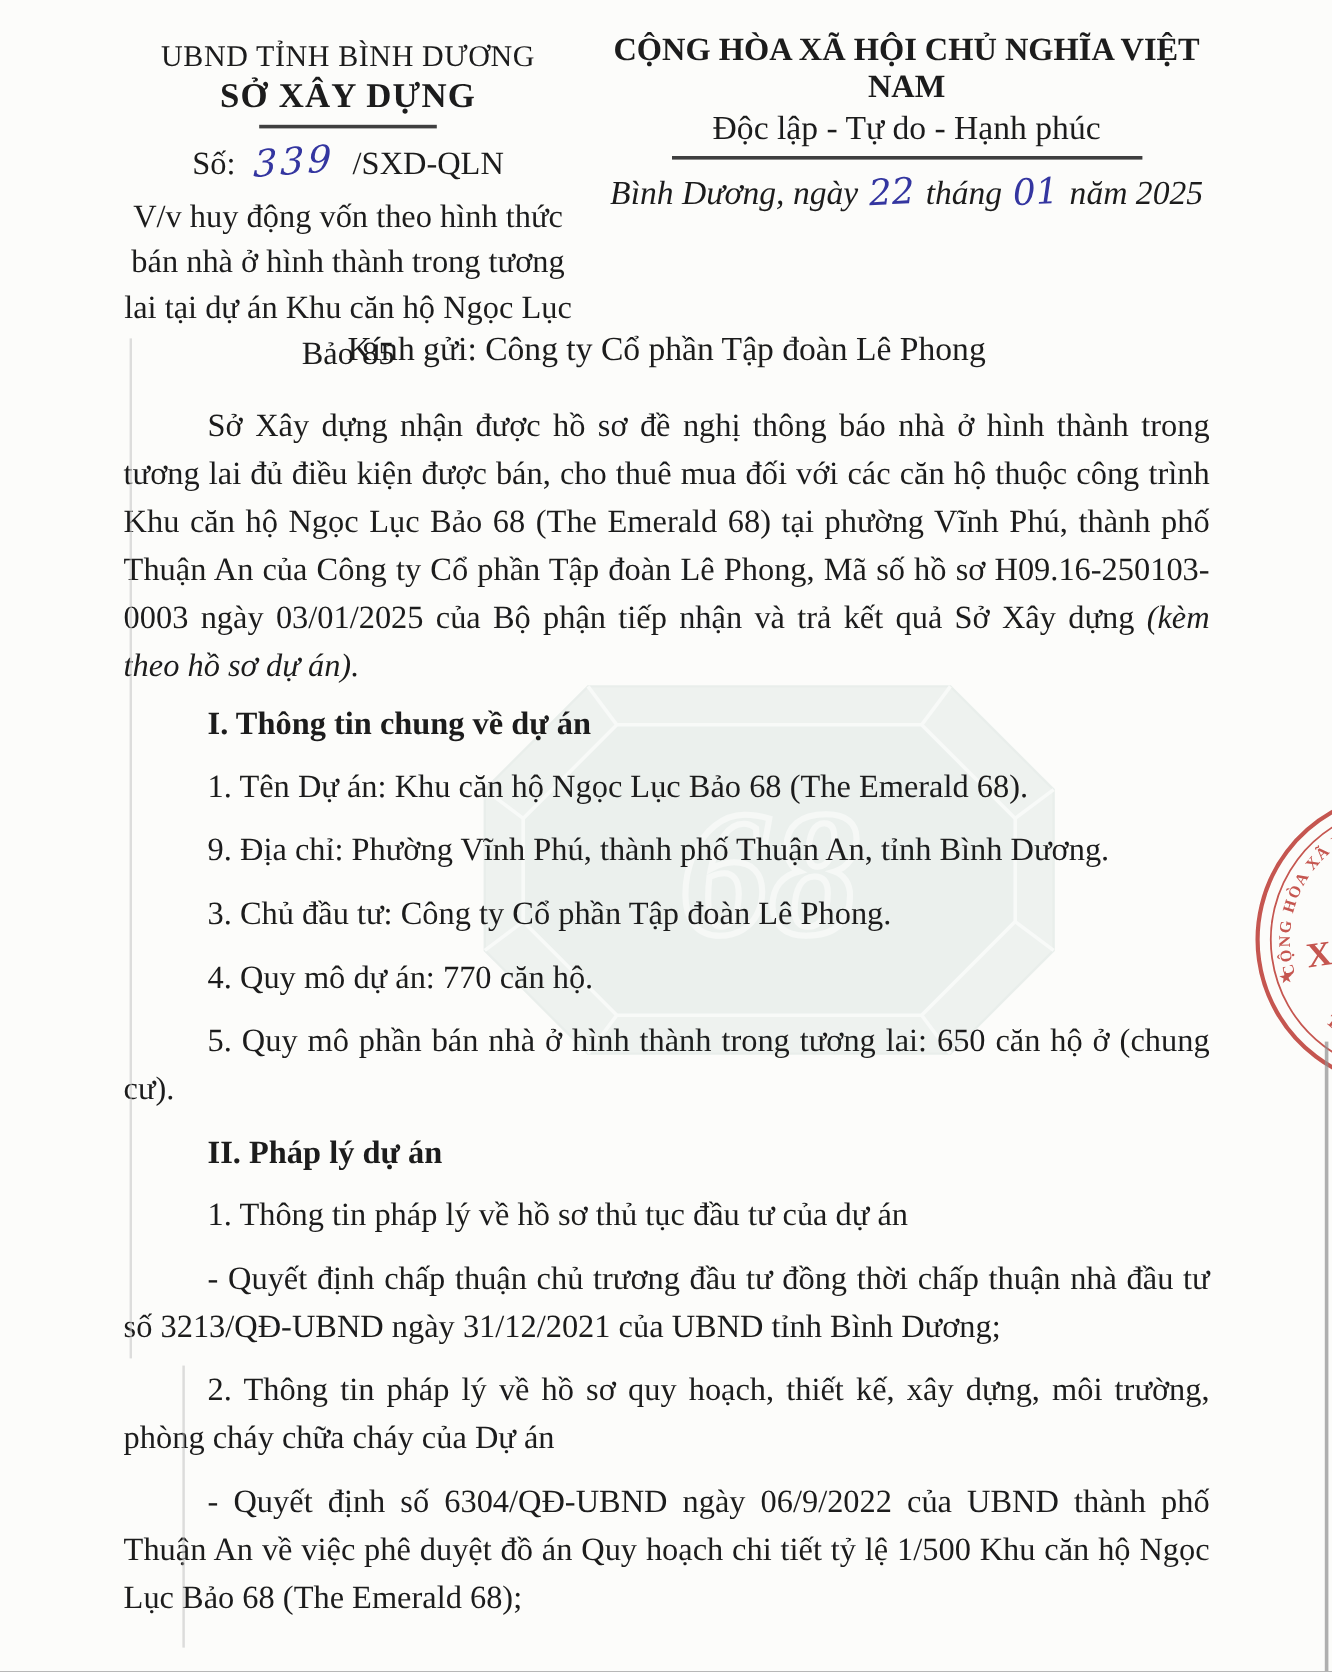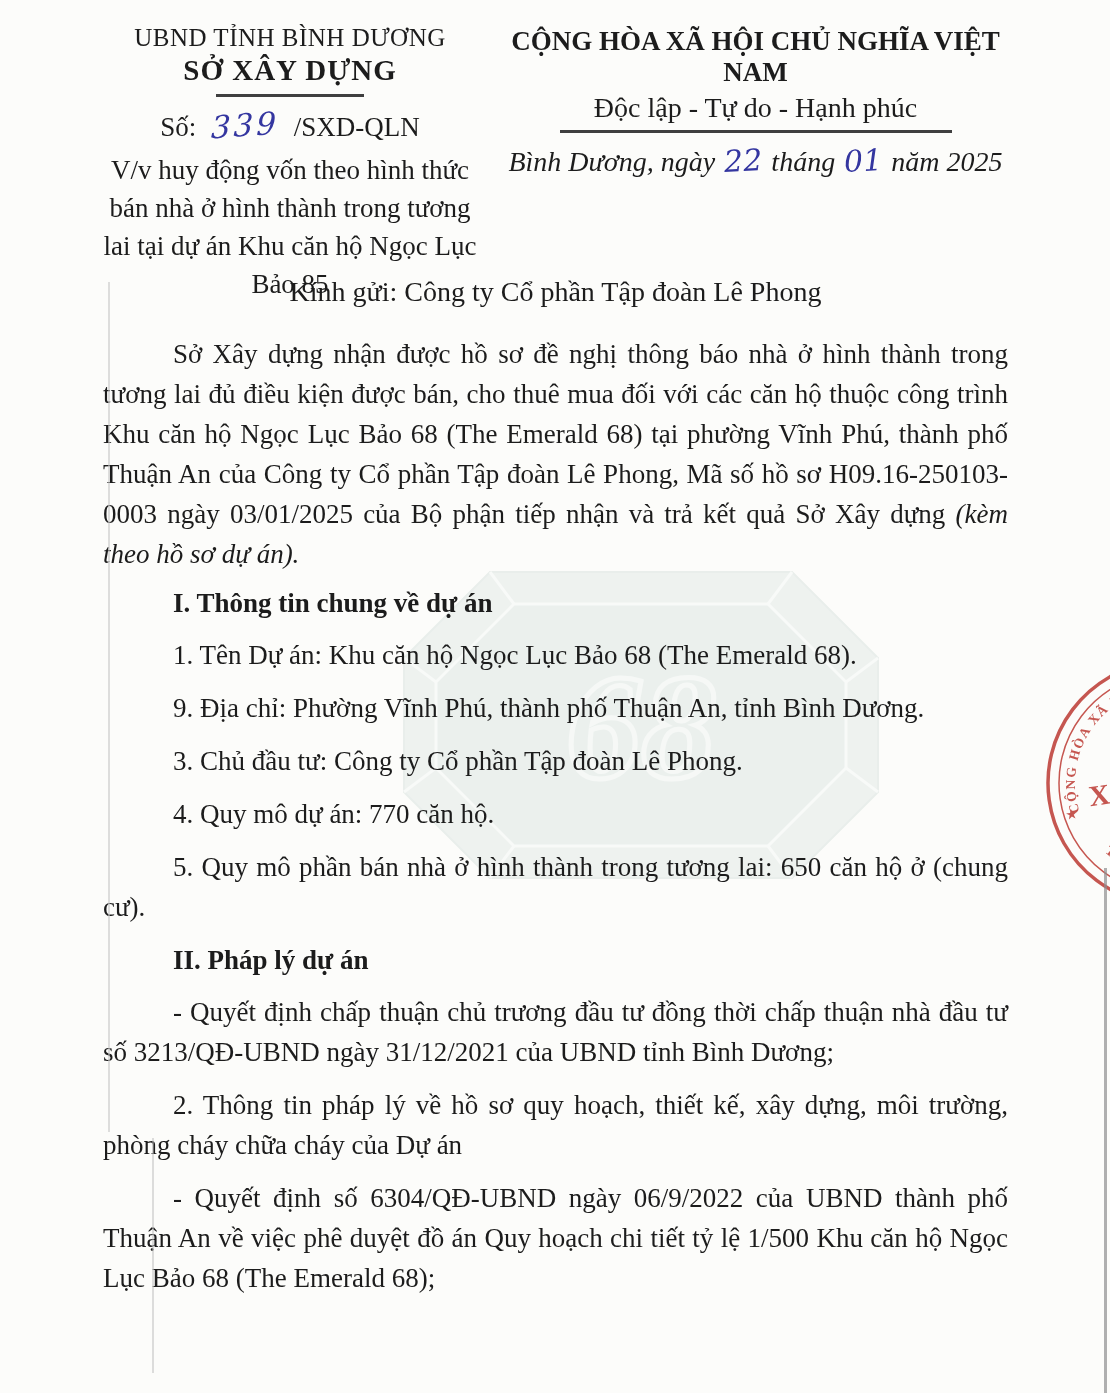--- a/index.html
+++ b/index.html
@@ -6,21 +6,21 @@
   .page{
     position:relative;
     width:1110px;height:1393px;
     background:#fcfcfa;
     overflow:hidden;
     font-family:"Liberation Serif", serif;
     color:#1c1c1c;
   }
   
   .hdr-left{
-    position:absolute;left:100px;top:24px;width:380px;
+    position:absolute;left:100px;top:34px;width:380px;
     text-align:center;
   }
   .hdr-left .parent{font-size:25px;letter-spacing:.5px;}
   .hdr-left .org{font-size:29px;font-weight:bold;letter-spacing:1px;margin-top:2px;}
   .hdr-left .rule{width:148px;height:3px;background:#3f3f3f;margin:7px auto 10px;}
   .hdr-left .num{font-size:27px;}
   .hand{
     color:#3436a0;
     font-family:"DejaVu Serif", serif;
     font-style:italic;
@@ -120,20 +120,21 @@
 
 
     <p class="sec-heading">I. Thông tin chung về dự án</p>
     <p class="item">1. Tên Dự án: Khu căn hộ Ngọc Lục Bảo 68 (The Emerald 68).</p>
     <p class="item">9. Địa chỉ: Phường Vĩnh Phú, thành phố Thuận An, tỉnh Bình Dương.</p>
     <p class="item">3. Chủ đầu tư: Công ty Cổ phần Tập đoàn Lê Phong.</p>
     <p class="item">4. Quy mô dự án: 770 căn hộ.</p>
     <p class="item">5. Quy mô phần bán nhà ở hình thành trong tương lai: 650 căn hộ ở (chung cư).</p>
 
     <p class="sec-heading">II. Pháp lý dự án</p>
+    <p class="item">1. Thông tin pháp lý về hồ sơ thủ tục đầu tư của dự án</p>
     <p class="item">- Quyết định chấp thuận chủ trương đầu tư đồng thời chấp thuận nhà đầu tư số 3213/QĐ-UBND ngày 31/12/2021 của UBND tỉnh Bình Dương;</p>
     <p class="item">2. Thông tin pháp lý về hồ sơ quy hoạch, thiết kế, xây dựng, môi trường, phòng cháy chữa cháy của Dự án</p>
     <p class="item">- Quyết định số 6304/QĐ-UBND ngày 06/9/2022 của UBND thành phố Thuận An về việc phê duyệt đồ án Quy hoạch chi tiết tỷ lệ 1/500 Khu căn hộ Ngọc Lục Bảo 68 (The Emerald 68);</p>
 
   </div>
 
   <svg class="stamp" width="260" height="260" viewBox="0 0 260 260">
     <g transform="rotate(-8 130 130)" fill="#c0453e">
       <circle cx="130" cy="130" r="122" fill="none" stroke="#c0453e" stroke-width="3.5"></circle>
       <circle cx="130" cy="130" r="111" fill="none" stroke="#c0453e" stroke-width="1.5"></circle>

